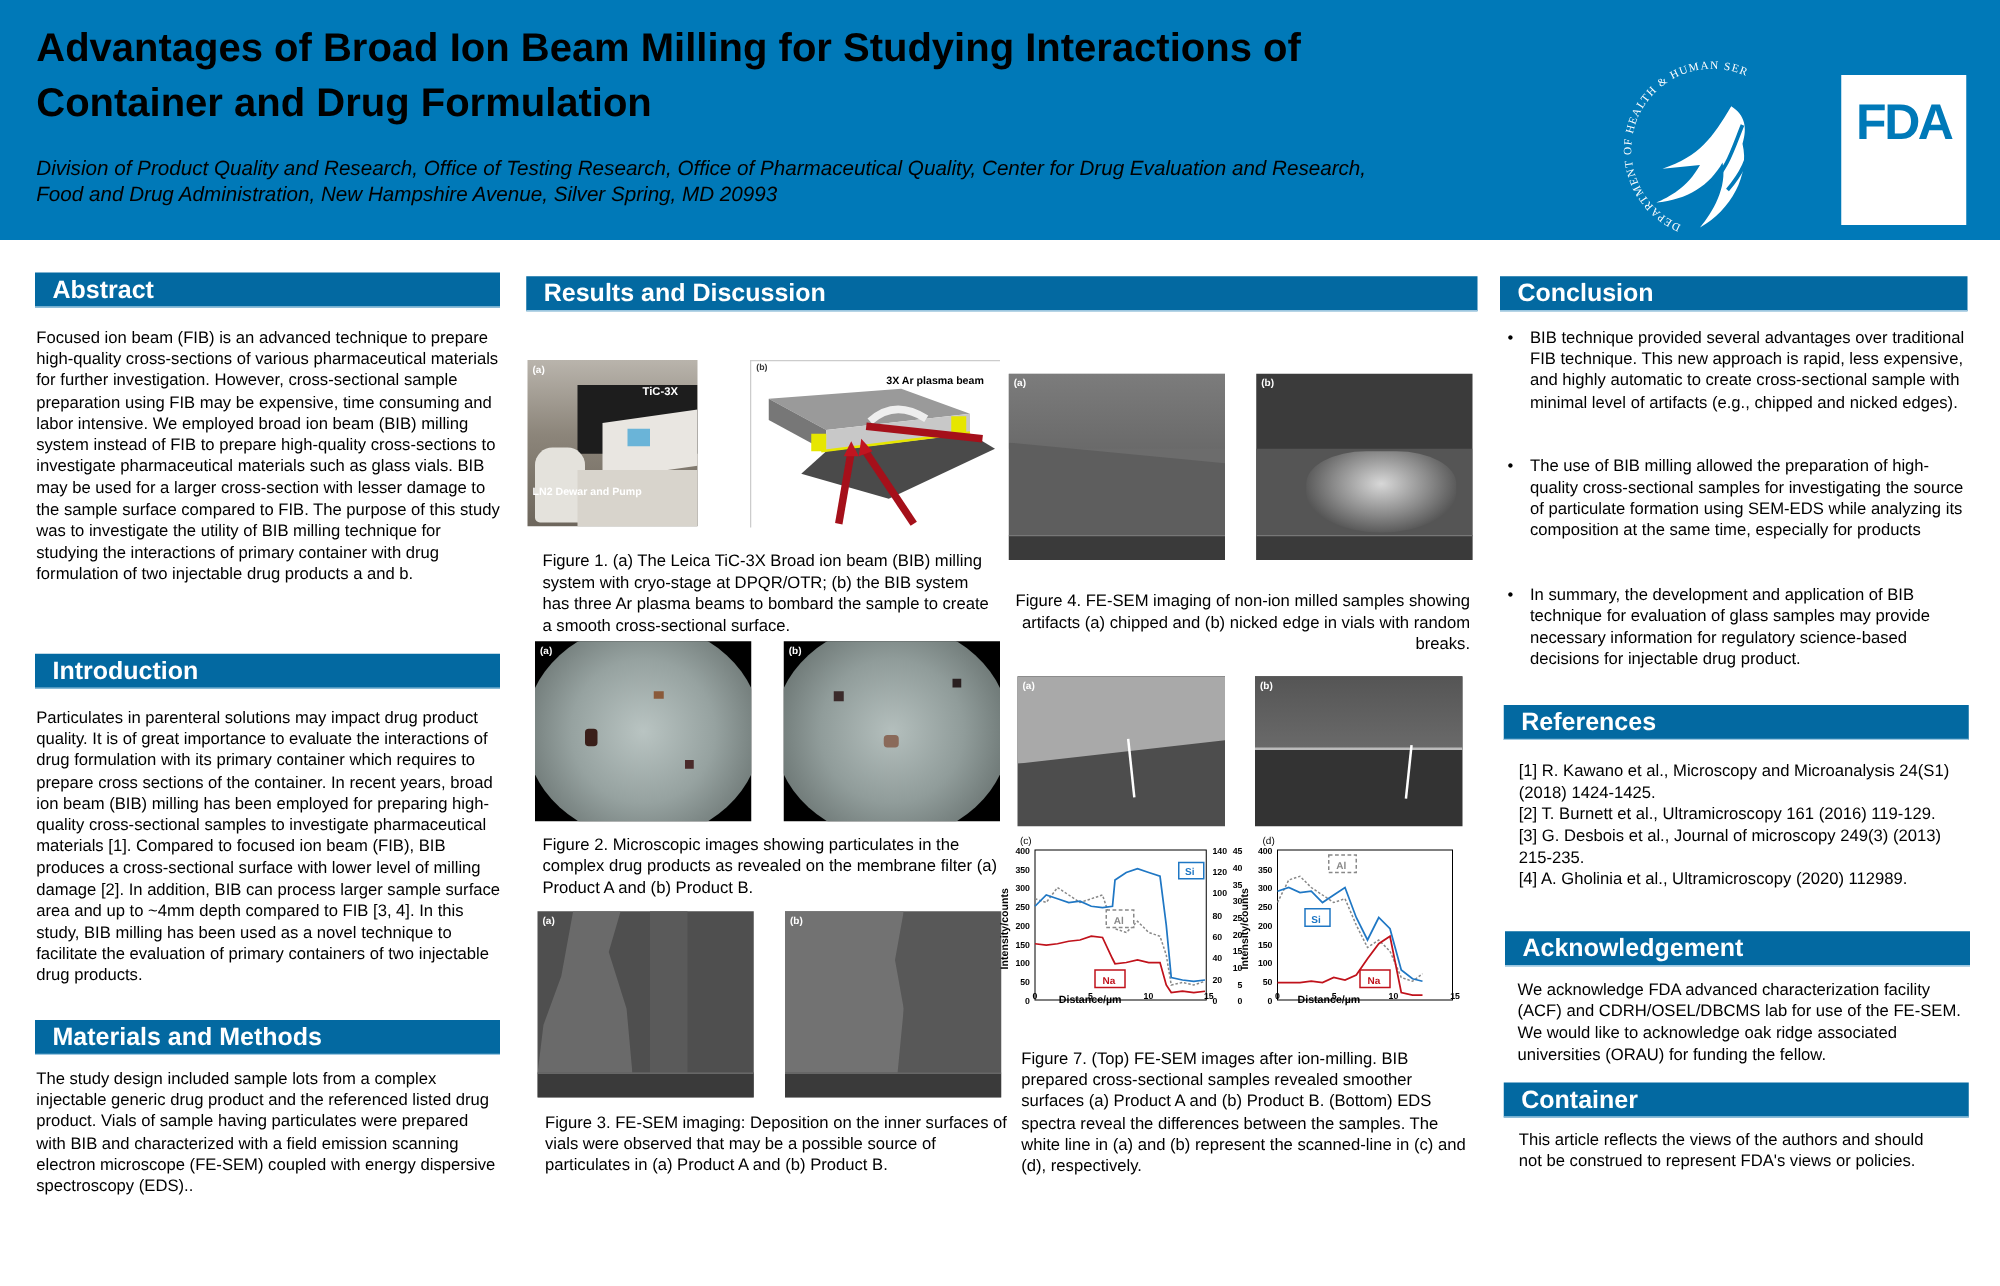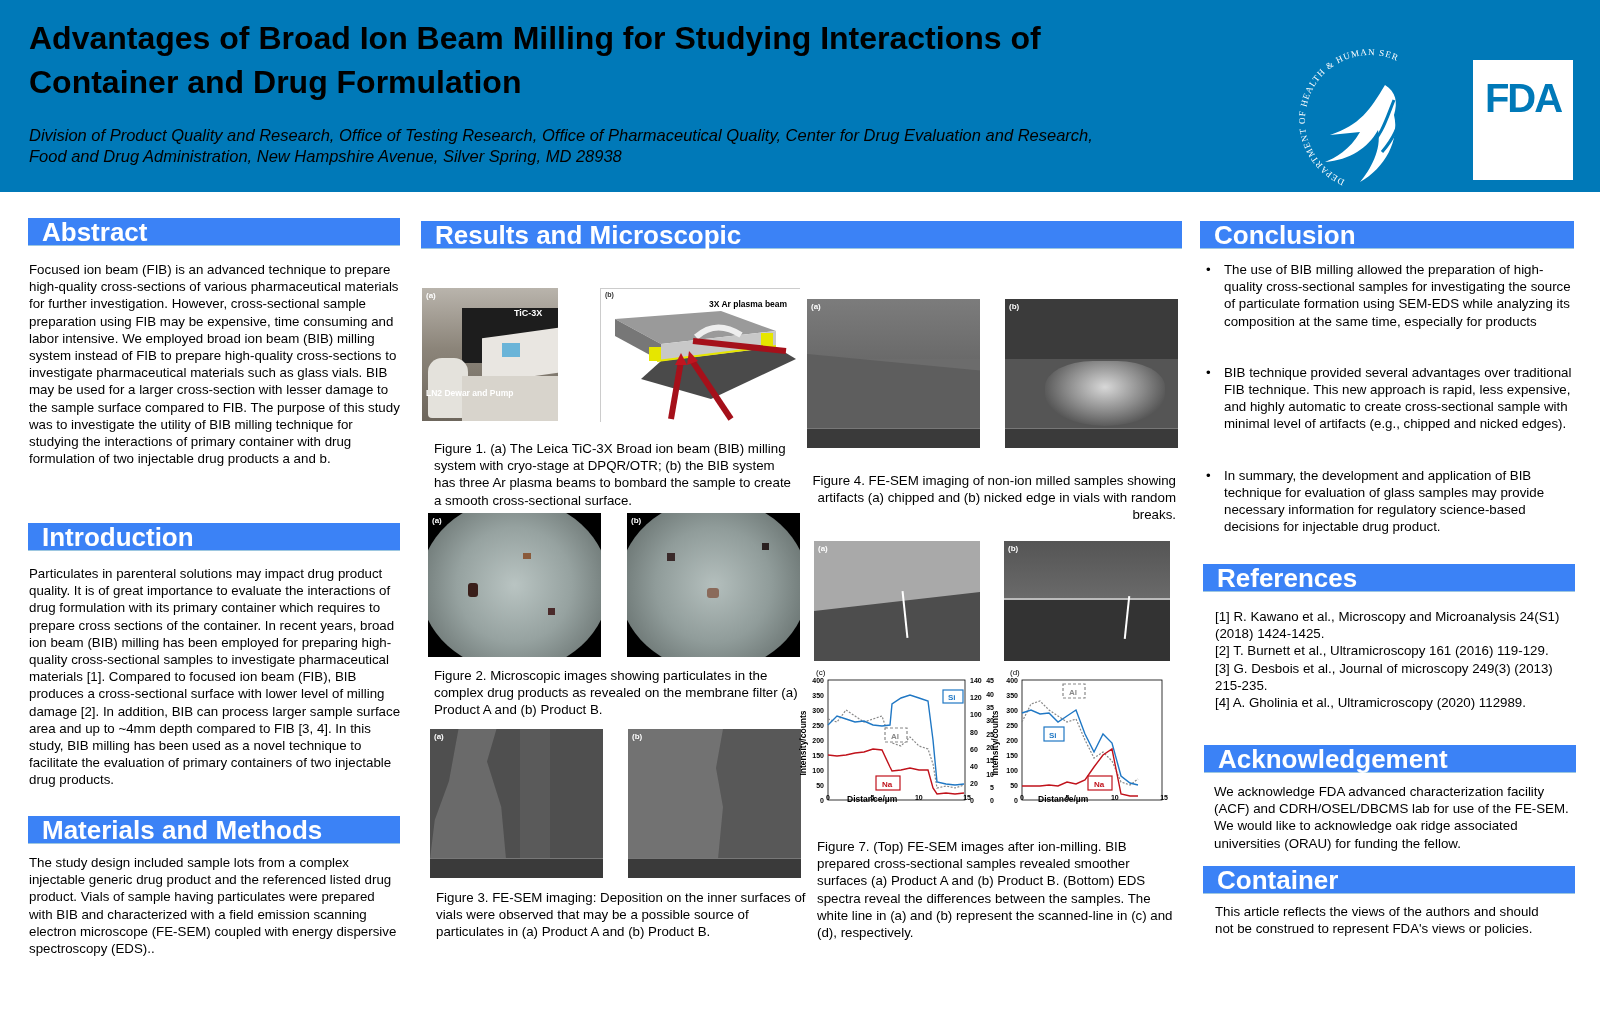--- a/index.html
+++ b/index.html
@@ -7,21 +7,21 @@
   body { font-family: "Liberation Sans", sans-serif; color: #000; position: relative; }
 
   .header { position: absolute; left: 0; top: 0; width: 1600px; height: 192px; background: #0079b8; }
   .title { position: absolute; left: 29px; top: 16px; width: 1150px; font-weight: bold; font-size: 32px; line-height: 44px; color: #000; }
   .authors { position: absolute; left: 29px; top: 101px; font-size: 18px; color: #000; }
   .affil { position: absolute; left: 29px; top: 125px; font-size: 16.5px; font-style: italic; line-height: 21px; color: #000; width: 1200px; }
   .hhs-logo { position: absolute; left: 1290px; top: 40px; width: 130px; height: 148px; }
   .fda-logo { position: absolute; left: 1473px; top: 60px; width: 100px; height: 120px; background: #fff; display: flex; justify-content: center; padding-top: 16px; }
   .fda-logo span { font-weight: bold; font-size: 40px; color: #0079b8; letter-spacing: -2px; font-family: "Liberation Sans", sans-serif; }
 
-  .sec-head { position: absolute; background: #3b82f6; color: #fff; font-weight: bold; font-size: 26px; padding-left: 14px; height: 28px; line-height: 28px; border-bottom: 1px solid #9dc7e0; }
+  .sec-head { position: absolute; background: #0369a1; color: #fff; font-weight: bold; font-size: 20px; padding-left: 14px; height: 28px; line-height: 28px; border-bottom: 1px solid #9dc7e0; }
   .body-text { position: absolute; font-size: 13.3px; line-height: 17.2px; color: #000; }
 
   .fig { position: absolute; overflow: hidden; }
   .fig-label { position: absolute; left: 4px; top: 3px; font-size: 8px; font-weight: bold; color: #fff; }
   .cap { position: absolute; font-size: 13.3px; line-height: 17.2px; color: #000; }
 
   ul.concl { list-style: none; }
   ul.concl li { position: relative; padding-left: 22px; margin-bottom: 34px; }
   ul.concl li::before { content: "•"; position: absolute; left: 4px; top: 0; }
 
@@ -32,21 +32,21 @@
 </head>
 <body>
 
 <div class="header">
   <div class="title">
     <div>Advantages of Broad Ion Beam Milling for Studying Interactions of</div>
     <div>Container and Drug Formulation</div>
   </div>
   <div class="affil">
     <div>Division of Product Quality and Research, Office of Testing Research, Office of Pharmaceutical Quality, Center for Drug Evaluation and Research,</div>
-    <div>Food and Drug Administration, New Hampshire Avenue, Silver Spring, MD 28938</div>
+    <div>Food and Drug Administration, New Hampshire Avenue, Silver Spring, MD 20993</div>
   </div>
   <div class="hhs-logo">
     <svg width="130" height="148" viewBox="0 0 130 148">
       <defs>
           <path id="sealArc" d="M 55 140 A 62 62 0 1 1 105 20"></path>
         </defs>
       <text font-size="9" fill="#fff" font-family="Liberation Serif, serif" letter-spacing="1"><textPath href="#sealArc">DEPARTMENT OF HEALTH &amp; HUMAN SERVICES · USA</textPath></text>
       <path d="M 95 45 C 80 70 70 85 40 95 L 70 92 C 60 110 45 118 35 122 C 60 120 78 108 88 90 C 92 110 80 130 70 142 C 95 128 110 100 104 75 C 108 62 106 52 95 45 Z" fill="#fff"></path>
       <path d="M 104 60 C 96 80 92 95 78 108" stroke="#0079b8" stroke-width="3" fill="none"></path>
       <path d="M 112 70 C 108 88 104 98 92 112" stroke="#0079b8" stroke-width="3" fill="none"></path>
@@ -59,21 +59,21 @@
 
 <div class="sec-head" style="left:28px; top:218px; width:372px;">Abstract</div>
 <div class="body-text" style="left:29px; top:261px; width:372px;">Focused ion beam (FIB) is an advanced technique to prepare high-quality cross-sections of various pharmaceutical materials for further investigation. However, cross-sectional sample preparation using FIB may be expensive, time consuming and labor intensive. We employed broad ion beam (BIB) milling system instead of FIB to prepare high-quality cross-sections to investigate pharmaceutical materials such as glass vials. BIB may be used for a larger cross-section with lesser damage to the sample surface compared to FIB. The purpose of this study was to investigate the utility of BIB milling technique for studying the interactions of primary container with drug formulation of two injectable drug products a and b.</div>
 
 <div class="sec-head" style="left:28px; top:523px; width:372px;">Introduction</div>
 <div class="body-text" style="left:29px; top:565px; width:372px;">Particulates in parenteral solutions may impact drug product quality. It is of great importance to evaluate the interactions of drug formulation with its primary container which requires to prepare cross sections of the container. In recent years, broad ion beam (BIB) milling has been employed for preparing high-quality cross-sectional samples to investigate pharmaceutical materials [1]. Compared to focused ion beam (FIB), BIB produces a cross-sectional surface with lower level of milling damage [2]. In addition, BIB can process larger sample surface area and up to ~4mm depth compared to FIB [3, 4]. In this study, BIB milling has been used as a novel technique to facilitate the evaluation of primary containers of two injectable drug products.</div>
 
 <div class="sec-head" style="left:28px; top:816px; width:372px;">Materials and Methods</div>
 <div class="body-text" style="left:29px; top:854px; width:372px;"> The study design included sample lots from a complex injectable generic drug product and the referenced listed drug product. Vials of sample having particulates were prepared with BIB and characterized with a field emission scanning electron microscope (FE-SEM) coupled with energy dispersive spectroscopy (EDS)..</div>
 
-<div class="sec-head" style="left:421px; top:221px; width:761px;">Results and Microscopic</div>
+<div class="sec-head" style="left:421px; top:221px; width:761px;">Results and Discussion</div>
 
 <div class="fig" style="left:422px; top:288px; width:136px; height:133px; background: linear-gradient(180deg,#b9b4ac 0%,#8c857a 45%,#6d665c 100%);">
   <div style="position:absolute; left:40px; top:20px; width:96px; height:55px; background:#1d1d1d;"></div>
   <div style="position:absolute; left:60px; top:45px; width:76px; height:45px; background:#e9e6e1; transform:skewY(-8deg);"></div>
   <div style="position:absolute; left:80px; top:55px; width:18px; height:14px; background:#6ab4d8;"></div>
   <div style="position:absolute; left:6px; top:70px; width:40px; height:60px; background:#e4e2dc; border-radius:14px 14px 4px 4px;"></div>
   <div style="position:absolute; left:40px; top:88px; width:96px; height:45px; background:#d8d4cc;"></div>
   <span class="fig-label">(a)</span>
   <span style="position:absolute; left:92px; top:20px; font-size:9px; font-weight:bold; color:#fff;">TiC-3X</span>
   <span style="position:absolute; left:4px; top:100px; font-size:8.5px; font-weight:bold; color:#fff;">LN2 Dewar and Pump</span>
@@ -248,22 +248,22 @@
       <span>10</span>
       <span>15</span>
   </div>
 </div>
 <div style="position:absolute; left:1038px; top:794px; font-size:8.5px; font-weight:bold;">Distance/µm</div>
 
 <div class="cap" style="left:817px; top:838px; width:362px;">Figure 7. (Top) FE-SEM images after ion-milling. BIB prepared cross-sectional samples revealed smoother surfaces (a) Product A and (b) Product B. (Bottom) EDS spectra reveal the differences between the samples. The white line in (a) and (b) represent the scanned-line in (c) and (d), respectively.</div>
 
 <div class="sec-head" style="left:1200px; top:221px; width:374px;">Conclusion</div>
 <ul class="concl body-text" style="left:1202px; top:261px; width:370px;">
+  <li>BIB technique provided several advantages over traditional FIB technique. This new approach is rapid, less expensive, and highly automatic to create cross-sectional sample with minimal level of artifacts (e.g., chipped and nicked edges).</li>
   <li>The use of BIB milling allowed the preparation of high-quality cross-sectional samples for investigating the source of particulate formation using SEM-EDS while analyzing its composition at the same time, especially for products</li>
-  <li>BIB technique provided several advantages over traditional FIB technique. This new approach is rapid, less expensive, and highly automatic to create cross-sectional sample with minimal level of artifacts (e.g., chipped and nicked edges).</li>
   <li>In summary, the development and application of BIB technique for evaluation of glass samples may provide necessary information for regulatory science-based decisions for injectable drug product.</li>
 </ul>
 
 <div class="sec-head" style="left:1203px; top:564px; width:372px;">References</div>
 <div class="body-text" style="left:1215px; top:608px; width:355px;">
   <div>[1] R. Kawano et al., Microscopy and Microanalysis 24(S1) (2018) 1424-1425.</div>
   <div>[2] T. Burnett et al., Ultramicroscopy 161 (2016) 119-129.</div>
   <div>[3] G. Desbois et al., Journal of microscopy 249(3) (2013) 215-235.</div>
   <div>[4] A. Gholinia et al., Ultramicroscopy  (2020) 112989.</div>
 </div>

